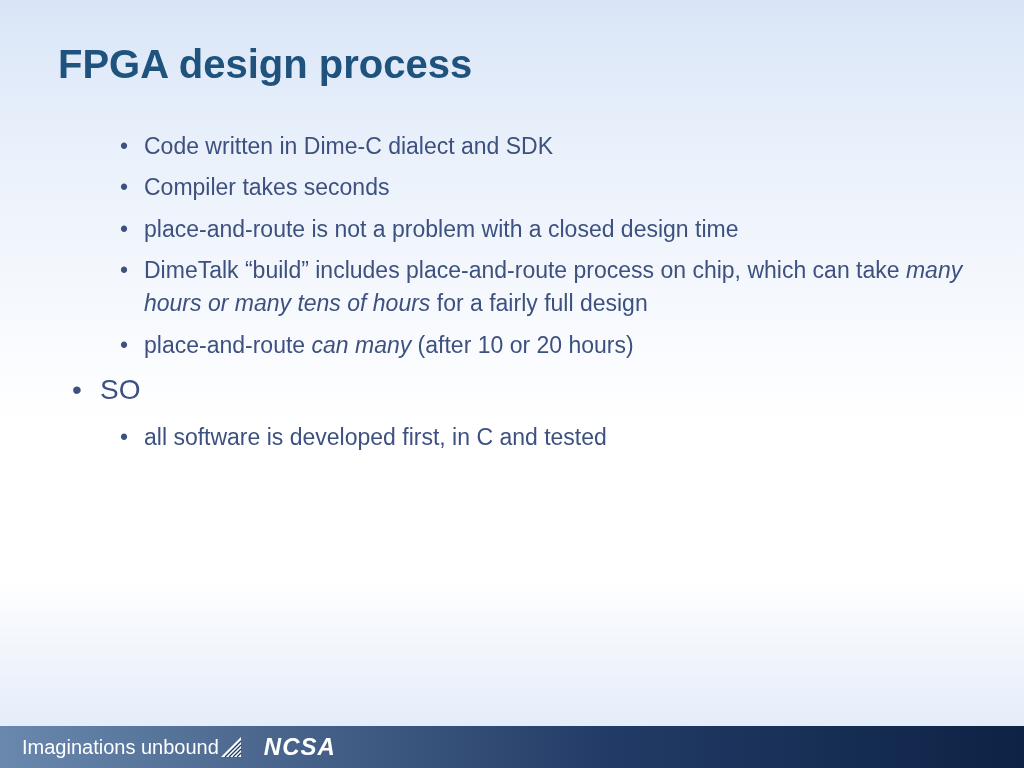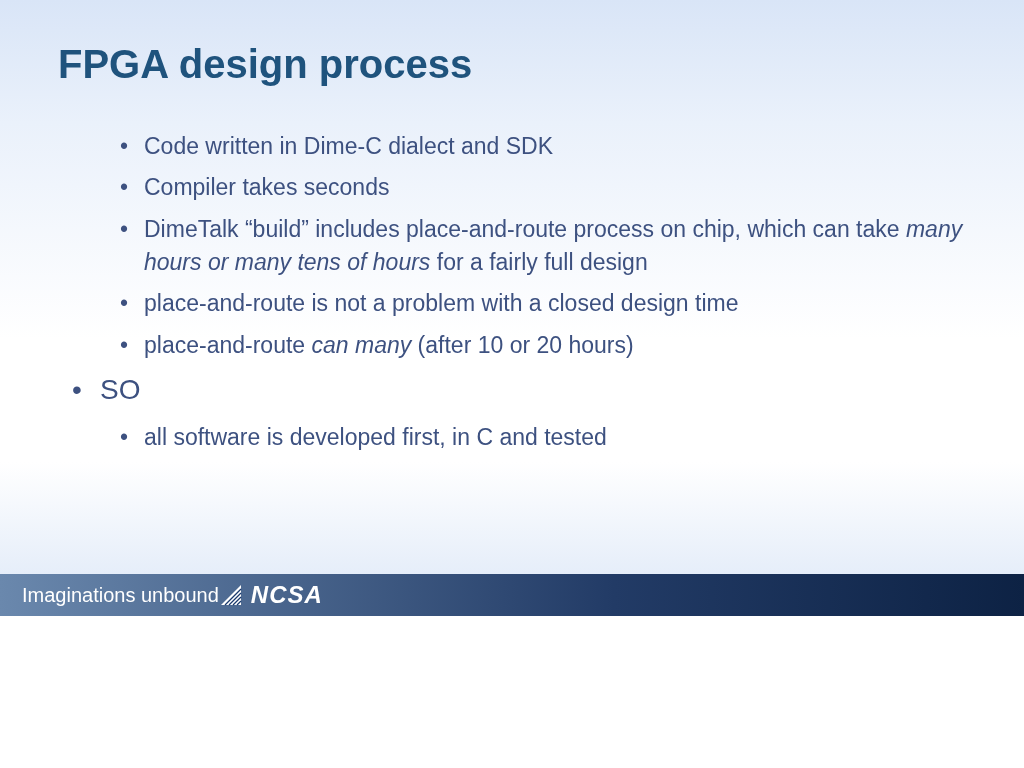--- a/index.html
+++ b/index.html
@@ -1,19 +1,19 @@
 <!DOCTYPE html>
 <html><head>
 <meta charset="utf-8">
 <style>
   * { margin: 0; padding: 0; box-sizing: border-box; }
   html, body { width: 1024px; height: 768px; overflow: hidden; font-family: Arial, Helvetica, sans-serif; }
   .slide {
     width: 1024px;
-    height: 616px;
+    height: 768px;
     background: linear-gradient(to bottom, #d9e5f7 0%, #eaf1fb 20%, #ffffff 55%, #ffffff 75%, #e3ecf9 95%);
     position: relative;
   }
   .title {
     position: absolute;
     top: 42px;
     left: 58px;
     font-size: 40px;
     font-weight: bold;
     color: #1f537d;
@@ -53,21 +53,21 @@
     padding: 0 26px 0 22px;
   }
   .tagline {
     color: #ffffff;
     font-size: 20px;
     font-weight: normal;
   }
   .logo {
     display: flex;
     align-items: center;
-    gap: 8px;
+    gap: 21px;
   }
   .logo-mark {
     width: 24px;
     height: 24px;
     position: relative;
     overflow: hidden;
   }
   .logo-mark svg { display: block; }
   .logo-text {
     color: #ffffff;
@@ -81,24 +81,24 @@
 <body>
 
 <div class="slide">
 
   <div class="title">FPGA design process</div>
 
   <div class="content">
     <ul>
       <li class="sub"><span>Code written in Dime-C dialect and SDK</span></li>
       <li class="sub"><span>Compiler takes seconds</span></li>
+      <li class="sub"><span>place-and-route is not a problem with a closed design time</span></li>
       <li class="sub">
         <span>DimeTalk “build” includes place-and-route process on chip, which can take </span><span class="italic">many hours or many tens of hours</span><span> for a fairly full design</span>
       </li>
-      <li class="sub"><span>place-and-route is not a problem with a closed design time</span></li>
       <li class="sub">
         <span>place-and-route </span><span class="italic">can many</span><span> (after 10 or 20 hours)</span>
       </li>
       <li class="top-level"><span>SO</span></li>
       <li class="sub"><span>all software is developed first, in C and tested</span></li>
     </ul>
   </div>
 
   <div class="footer">
     <div class="tagline">Imaginations unbound</div>

